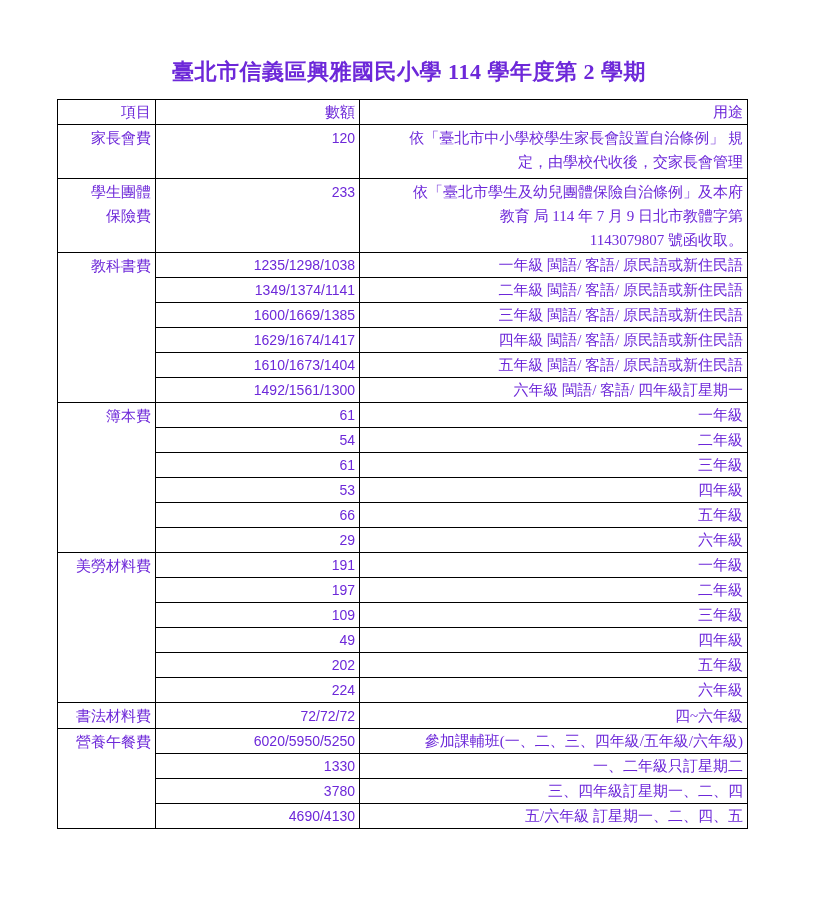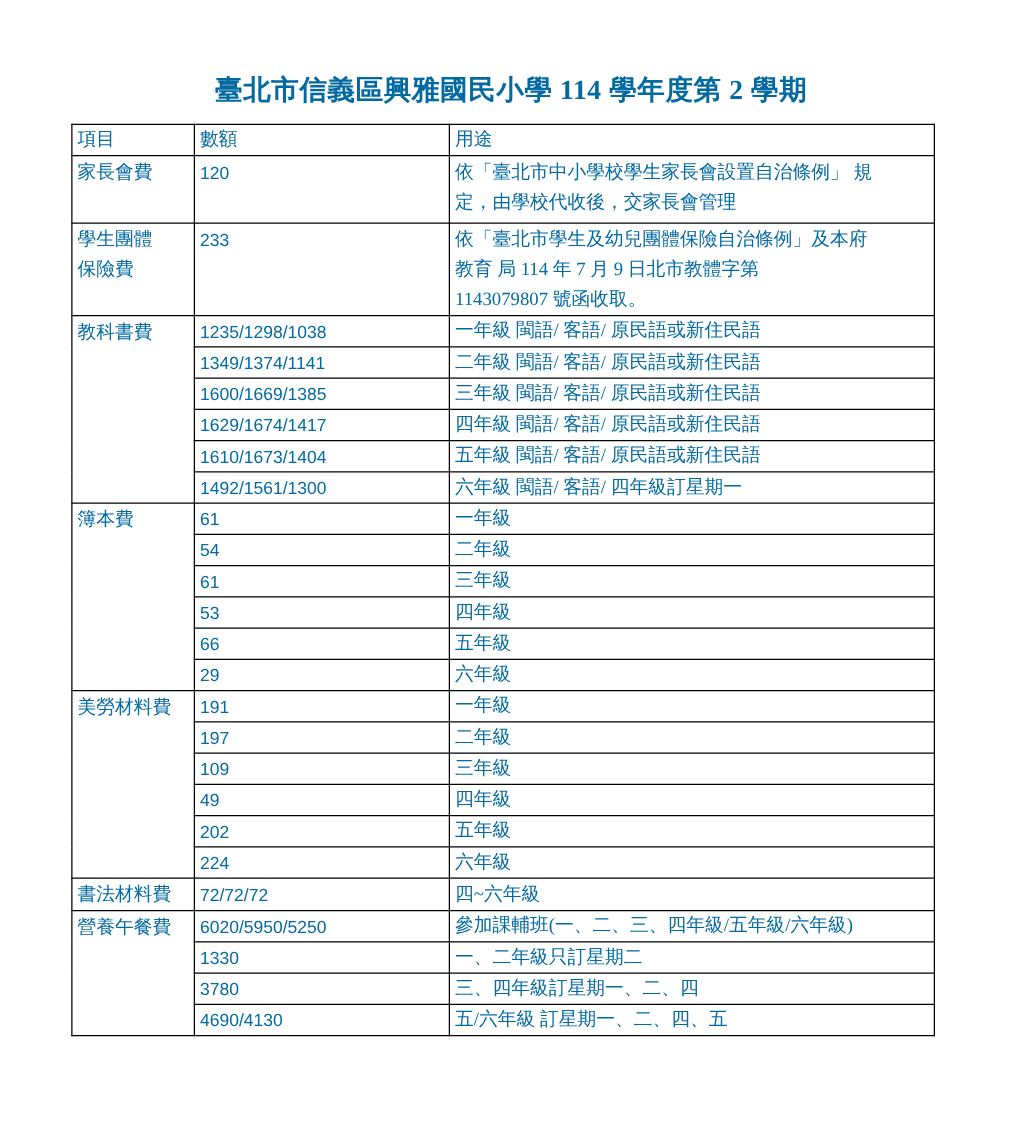--- a/index.html
+++ b/index.html
@@ -5,21 +5,21 @@
   html, body {
     margin: 0;
     padding: 0;
     background: #ffffff;
   }
   .page {
     position: relative;
     width: 818px;
     height: 901px;
     background: #ffffff;
-    color: #0369a1;
+    color: #6d28d9;
     font-family: "Liberation Serif", "DejaVu Serif", serif;
     overflow: hidden;
   }
   .doc-title {
     margin: 0;
     padding-top: 58px;
     text-align: center;
     font-size: 22px;
     font-weight: bold;
     letter-spacing: 0.5px;
@@ -41,21 +41,21 @@
     width: 690px;
     font-size: 15px;
   }
   table.fee-table col.c-item   { width: 98px;  }
   table.fee-table col.c-amount { width: 204px; }
   table.fee-table col.c-usage  { width: 388px; }
   table.fee-table th,
   table.fee-table td {
     border: 1px solid #000000;
     padding: 0 4px;
-    text-align: left;
+    text-align: right;
     line-height: 24px;
     white-space: pre-line;
     overflow: hidden;
   }
   table.fee-table th {
     font-weight: normal;
     height: 24px;
   }
   table.fee-table td.item-cell {
     vertical-align: top;

